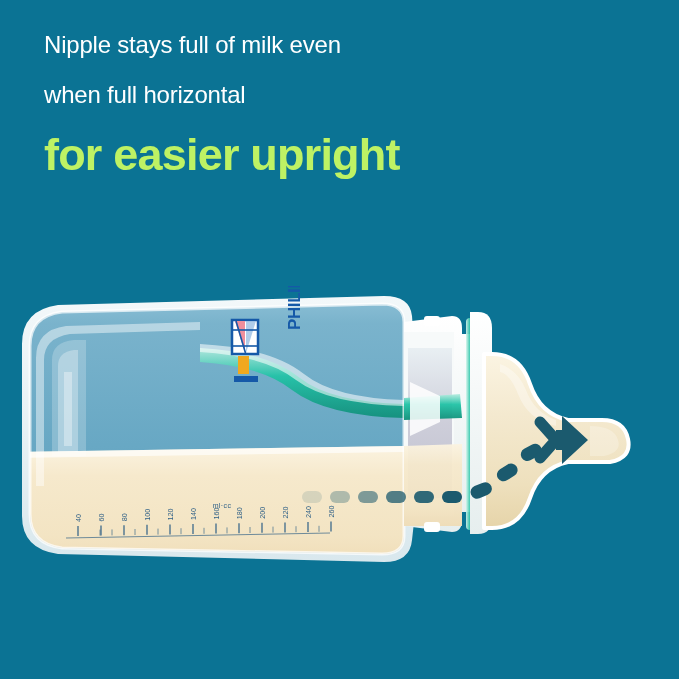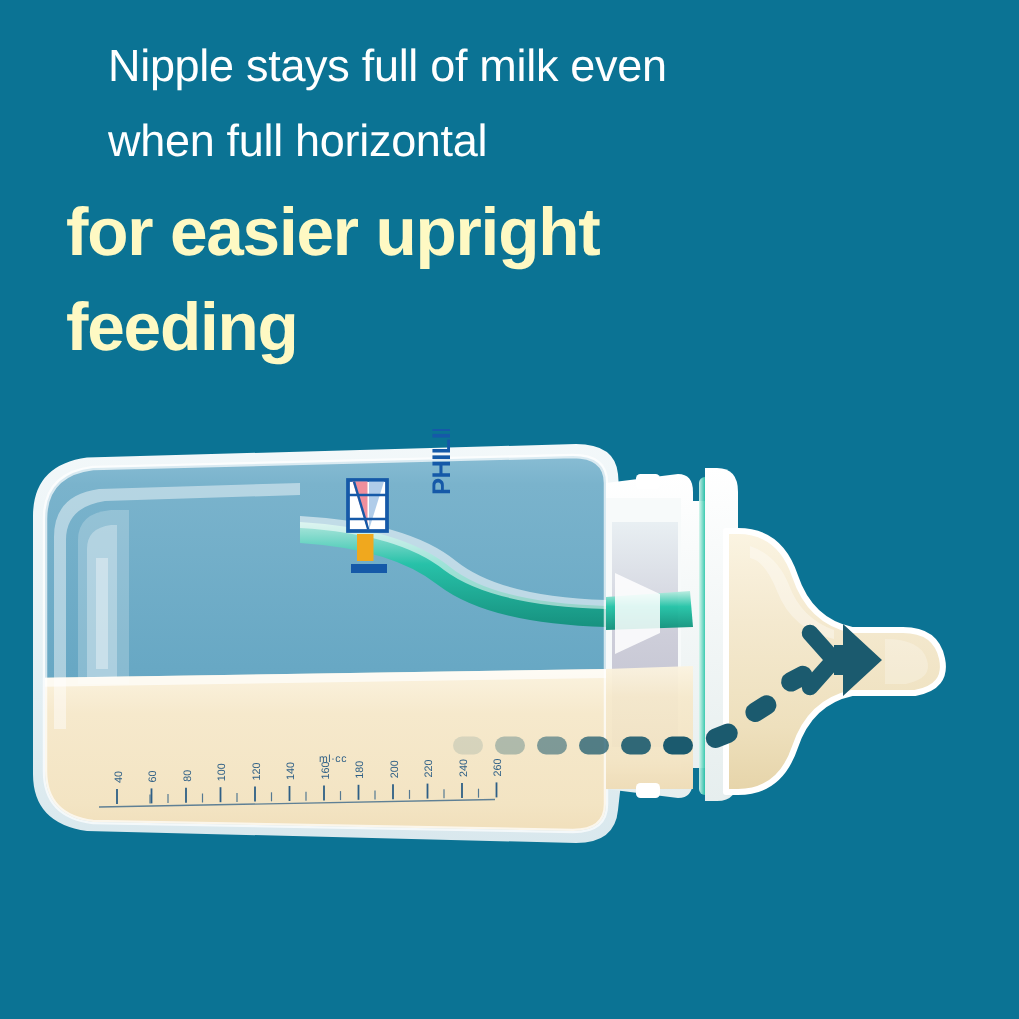--- a/index.html
+++ b/index.html
@@ -27,28 +27,27 @@
   .headline {
     position: absolute;
     left: 44px;
     top: 20px;
     width: 600px;
   }
   .headline-light {
     color: #ffffff;
     font-family: "Liberation Sans", sans-serif;
     font-weight: 300;
-    font-size: 30px;
+    font-size: 24px;
     line-height: 50px;
     letter-spacing: -0.2px;
     white-space: nowrap;
-    margin-left: 28px;
   }
   .headline-bold {
-    color: #fef9c3;
+    color: #bef264;
     font-family: "Liberation Sans", sans-serif;
     font-weight: bold;
     font-size: 45px;
     line-height: 56px;
     letter-spacing: -0.8px;
     white-space: nowrap;
     margin-top: 7px;
   }
 
   
@@ -87,21 +86,20 @@
 </style>
 </head>
 <body>
 
 <div id="stage">
 
   <div class="headline">
     <div class="headline-light">Nipple stays full of milk even</div>
     <div class="headline-light">when full horizontal</div>
     <div class="headline-bold">for easier upright</div>
-    <div class="headline-bold">feeding</div>
   </div>
 
   <div id="product">
     <svg viewBox="0 0 679 340" xmlns="http://www.w3.org/2000/svg">
       <defs>
 
         <linearGradient id="gBody" x1="0" y1="0" x2="0" y2="1">
           <stop offset="0" stop-color="#8dc0d6"></stop>
           <stop offset="0.10" stop-color="#7ab3cc"></stop>
           <stop offset="0.55" stop-color="#68a8c4"></stop>

